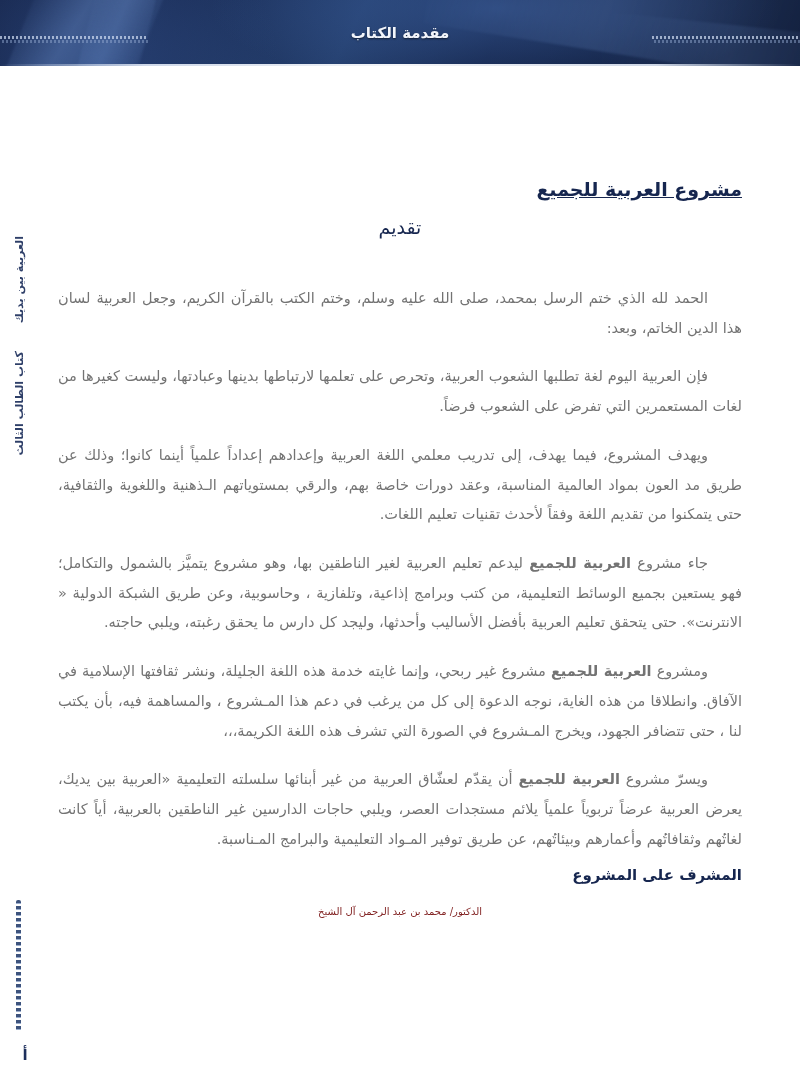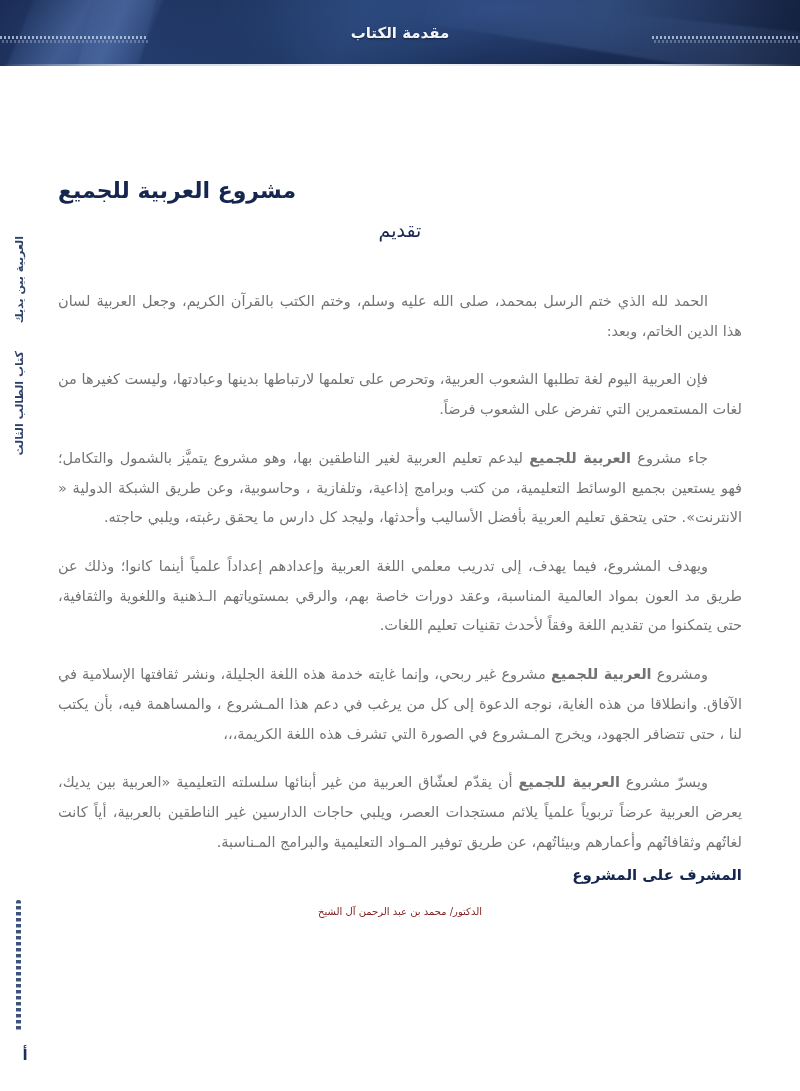--- a/index.html
+++ b/index.html
@@ -133,26 +133,27 @@
   
   .content {
     position: absolute;
     top: 150px;
     right: 58px;
     left: 58px;
     direction: rtl;
   }
 
   .doc-title {
-    text-align: left;
+    text-align: right;
     color: #16264f;
-    font-size: 22px;
+    font-size: 19px;
     font-weight: bold;
     letter-spacing: .3px;
     margin: 28px 0 0 0;
+    text-decoration: underline;
   }
   .doc-subtitle {
     text-align: center;
     color: #16264f;
     font-size: 19px;
     font-weight: normal;
     letter-spacing: 2.5px;
     margin: 16px 0 0 0;
   }
 
@@ -243,22 +244,22 @@
 
   <div class="page-folio">أ</div>
 
   <div class="content">
     <h1 class="doc-title">مشروع العربية للجميع</h1>
     <h2 class="doc-subtitle">تقديم</h2>
 
     <div class="body-text" id="paragraph-host">
         <div class="para"><span>الحمد لله الذي ختم الرسل بمحمد، صلى الله عليه وسلم، وختم الكتب بالقرآن الكريم، وجعل العربية لسان هذا الدين الخاتم، وبعد:</span></div>
         <div class="para"><span>فإن العربية اليوم لغة تطلبها الشعوب العربية، وتحرص على تعلمها لارتباطها بدينها وعبادتها، وليست كغيرها من لغات المستعمرين التي تفرض على الشعوب فرضاً.</span></div>
+        <div class="para"><span>ويهدف المشروع، فيما يهدف، إلى تدريب معلمي اللغة العربية وإعدادهم إعداداً علمياً أينما كانوا؛ وذلك عن طريق مد العون بمواد العالمية المناسبة، وعقد دورات خاصة بهم، والرقي بمستوياتهم الـذهنية واللغوية والثقافية، حتى يتمكنوا من تقديم اللغة وفقاً لأحدث تقنيات تعليم اللغات.</span></div>
         <div class="para"><span>جاء مشروع </span><b>العربية للجميع</b><span> ليدعم تعليم العربية لغير الناطقين بها، وهو مشروع يتميَّز بالشمول والتكامل؛ فهو يستعين بجميع الوسائط التعليمية، من كتب وبرامج إذاعية، وتلفازية ، وحاسوبية، وعن طريق الشبكة الدولية « الانترنت». حتى يتحقق تعليم العربية بأفضل الأساليب وأحدثها، وليجد كل دارس ما يحقق رغبته، ويلبي حاجته.</span></div>
-        <div class="para"><span>ويهدف المشروع، فيما يهدف، إلى تدريب معلمي اللغة العربية وإعدادهم إعداداً علمياً أينما كانوا؛ وذلك عن طريق مد العون بمواد العالمية المناسبة، وعقد دورات خاصة بهم، والرقي بمستوياتهم الـذهنية واللغوية والثقافية، حتى يتمكنوا من تقديم اللغة وفقاً لأحدث تقنيات تعليم اللغات.</span></div>
         <div class="para"><span>ومشروع </span><b>العربية للجميع</b><span> مشروع غير ربحي، وإنما غايته خدمة هذه اللغة الجليلة، ونشر ثقافتها الإسلامية في الآفاق. وانطلاقا من هذه الغاية، نوجه الدعوة إلى كل من يرغب في دعم هذا المـشروع ، والمساهمة فيه، بأن يكتب لنا ، حتى تتضافر الجهود، ويخرج المـشروع في الصورة التي تشرف هذه اللغة الكريمة،،،</span></div>
         <div class="para"><span>ويسرّ مشروع </span><b>العربية للجميع</b><span> أن يقدّم لعشّاق العربية من غير أبنائها سلسلته التعليمية «العربية بين يديك، يعرض العربية عرضاً تربوياً علمياً يلائم مستجدات العصر، ويلبي حاجات الدارسين غير الناطقين بالعربية، أياً كانت لغاتُهم وثقافاتُهم وأعمارهم وبيئاتُهم، عن طريق توفير المـواد التعليمية والبرامج المـناسبة.</span></div>
       </div>
   </div>
 
 
   <div class="signature">
     <div class="sig-role">المشرف على المشروع</div>
     <div class="sig-name">الدكتور/ محمد بن عبد الرحمن آل الشيخ</div>
   </div>

